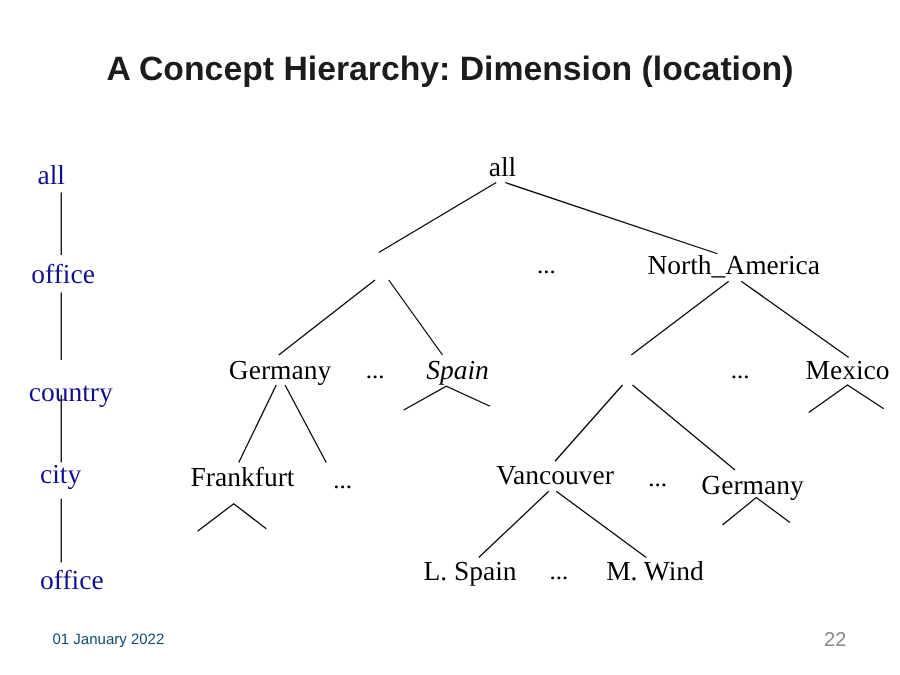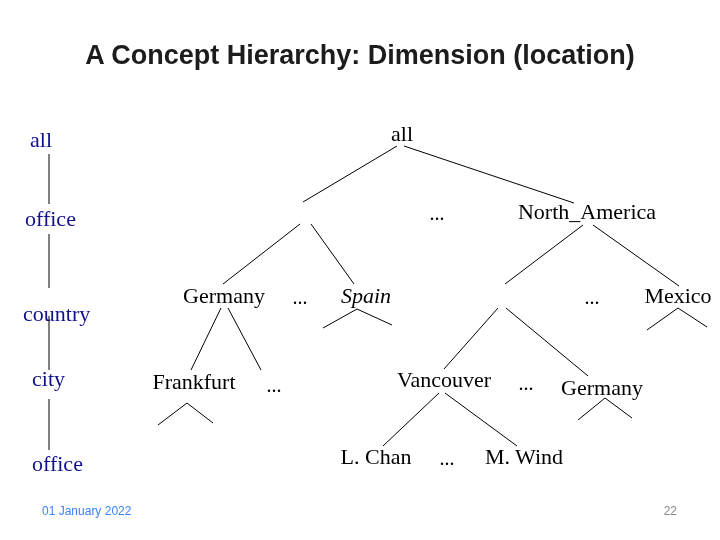--- a/index.html
+++ b/index.html
@@ -44,27 +44,27 @@
   svg.edges{
     position:absolute;
     left:0;top:0;
     width:720px;height:540px;
   }
   .footer-date{
     position:absolute;
     left:42px; top:504px;
     font-family:"Liberation Sans", sans-serif;
     font-size:12px;
-    color:#3b82f6;
+    color:#0c4a6e;
   }
   .footer-page{
     position:absolute;
     right:43px; top:504px;
     font-family:"Liberation Sans", sans-serif;
-    font-size:12px;
+    font-size:16px;
     color:#8a8a8a;
   }
 </style>
 </head>
 <body>
 
 <div id="slide">
 
   <div class="title">A Concept Hierarchy: Dimension (location)</div>
 
@@ -110,20 +110,20 @@
   <div class="tree-node" style="left:366px;top:296px;font-style:italic;">Spain</div>
   <div class="ellipsis" style="left:592px;top:297px;">...</div>
   <div class="tree-node" style="left:678px;top:296px;">Mexico</div>
 
   <div class="tree-node" style="left:194px;top:382px;">Frankfurt</div>
   <div class="ellipsis" style="left:274px;top:385px;">...</div>
   <div class="tree-node" style="left:444px;top:380px;">Vancouver</div>
   <div class="ellipsis" style="left:526px;top:383px;">...</div>
   <div class="tree-node" style="left:602px;top:388px;">Germany</div>
 
-  <div class="tree-node" style="left:376px;top:457px;">L. Chan</div>
+  <div class="tree-node" style="left:376px;top:457px;">L. Spain</div>
   <div class="ellipsis" style="left:447px;top:458px;">...</div>
   <div class="tree-node" style="left:524px;top:457px;">M. Wind</div>
 
   <div class="footer-date">01 January 2022</div>
   <div class="footer-page">22</div>
 
 </div>
 
 </body></html>

